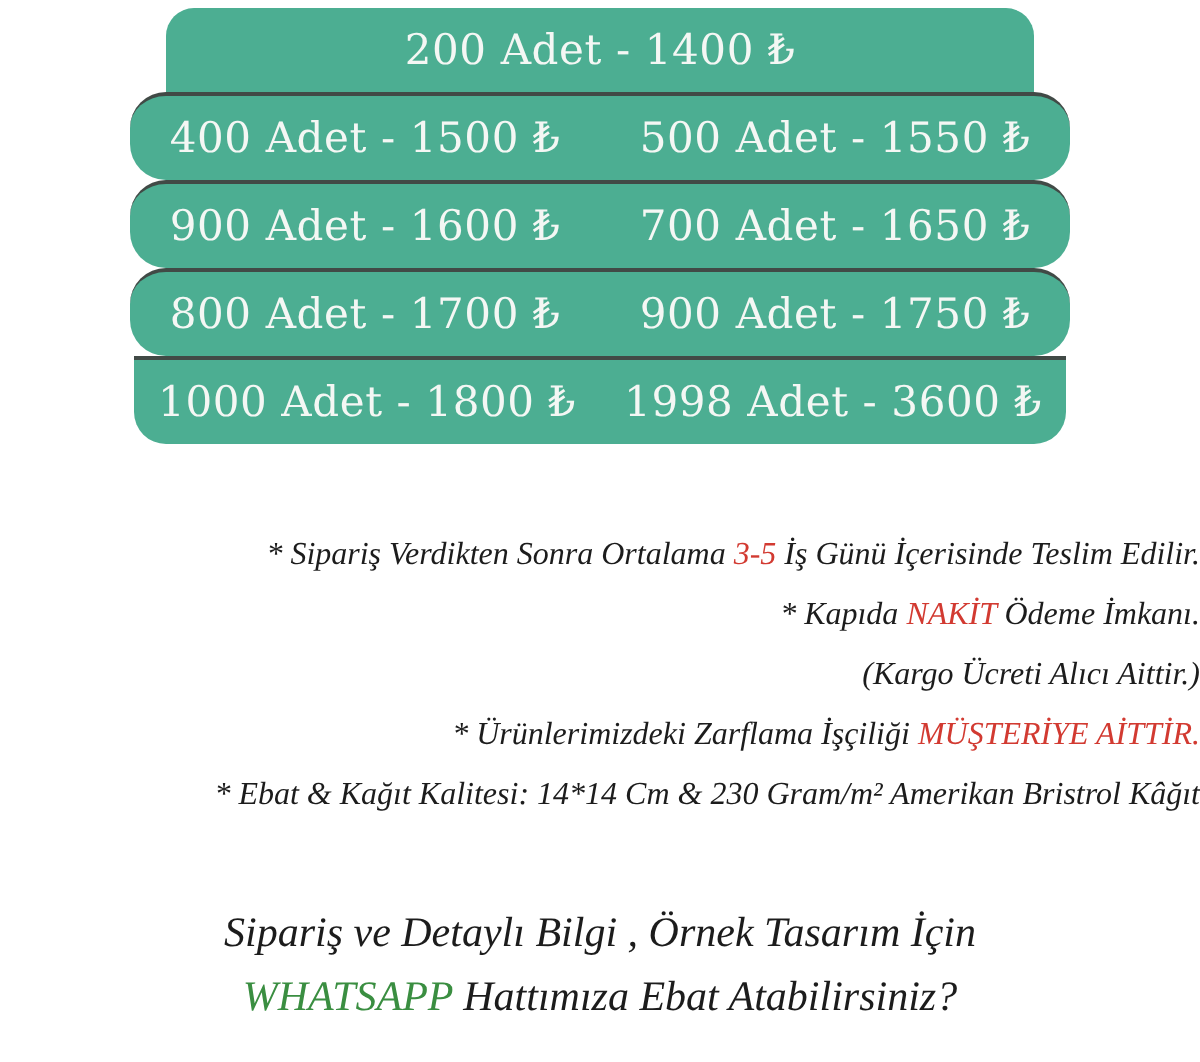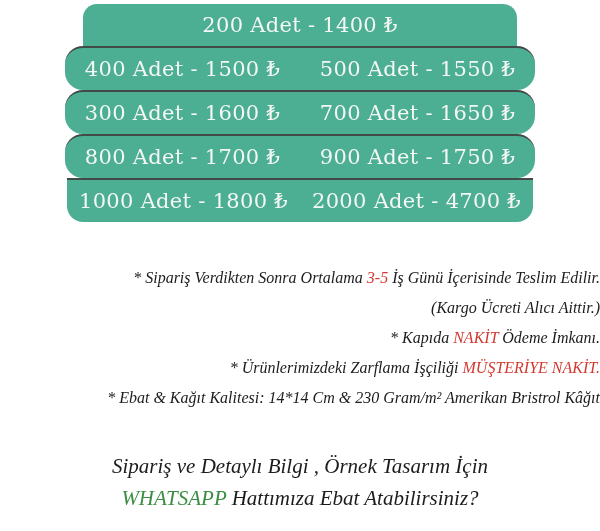--- a/index.html
+++ b/index.html
@@ -55,37 +55,37 @@
 
 <div class="price-table">
   <div class="price-row first">
     <div class="price-cell">200 Adet - 1400 ₺</div>
   </div>
   <div class="price-row">
     <div class="price-cell">400 Adet - 1500 ₺</div>
     <div class="price-cell">500 Adet - 1550 ₺</div>
   </div>
   <div class="price-row">
-    <div class="price-cell">300 Adet - 1600 ₺</div>
+    <div class="price-cell">900 Adet - 1600 ₺</div>
     <div class="price-cell">700 Adet - 1650 ₺</div>
   </div>
   <div class="price-row">
     <div class="price-cell">800 Adet - 1700 ₺</div>
     <div class="price-cell">900 Adet - 1750 ₺</div>
   </div>
   <div class="price-row last">
     <div class="price-cell">1000 Adet - 1800 ₺</div>
-    <div class="price-cell">2000 Adet - 4700 ₺</div>
+    <div class="price-cell">1998 Adet - 3600 ₺</div>
   </div>
 </div>
 
 <div class="notes">
   <div class="note-line"><span>* Sipariş Verdikten Sonra Ortalama </span><span class="hl-red">3-5</span><span> İş Günü İçerisinde Teslim Edilir.</span></div>
+  <div class="note-line"><span>* Kapıda </span><span class="hl-red">NAKİT</span><span> Ödeme İmkanı.</span></div>
   <div class="note-line"><span>(Kargo Ücreti Alıcı Aittir.)</span><span class="hl-red"></span><span></span></div>
-  <div class="note-line"><span>* Kapıda </span><span class="hl-red">NAKİT</span><span> Ödeme İmkanı.</span></div>
-  <div class="note-line"><span>* Ürünlerimizdeki Zarflama İşçiliği </span><span class="hl-red">MÜŞTERİYE NAKİT.</span><span></span></div>
+  <div class="note-line"><span>* Ürünlerimizdeki Zarflama İşçiliği </span><span class="hl-red">MÜŞTERİYE AİTTİR.</span><span></span></div>
   <div class="note-line"><span>* Ebat &amp; Kağıt Kalitesi: 14*14 Cm &amp; 230 Gram/m² Amerikan Bristrol Kâğıt</span><span class="hl-red"></span><span></span></div>
 </div>
 
 <div class="footer-cta">
   <div>Sipariş ve Detaylı Bilgi , Örnek Tasarım İçin</div>
   <div><span class="hl-green">WHATSAPP</span><span> Hattımıza Ebat Atabilirsiniz?</span></div>
 </div>
 
 </body></html>

